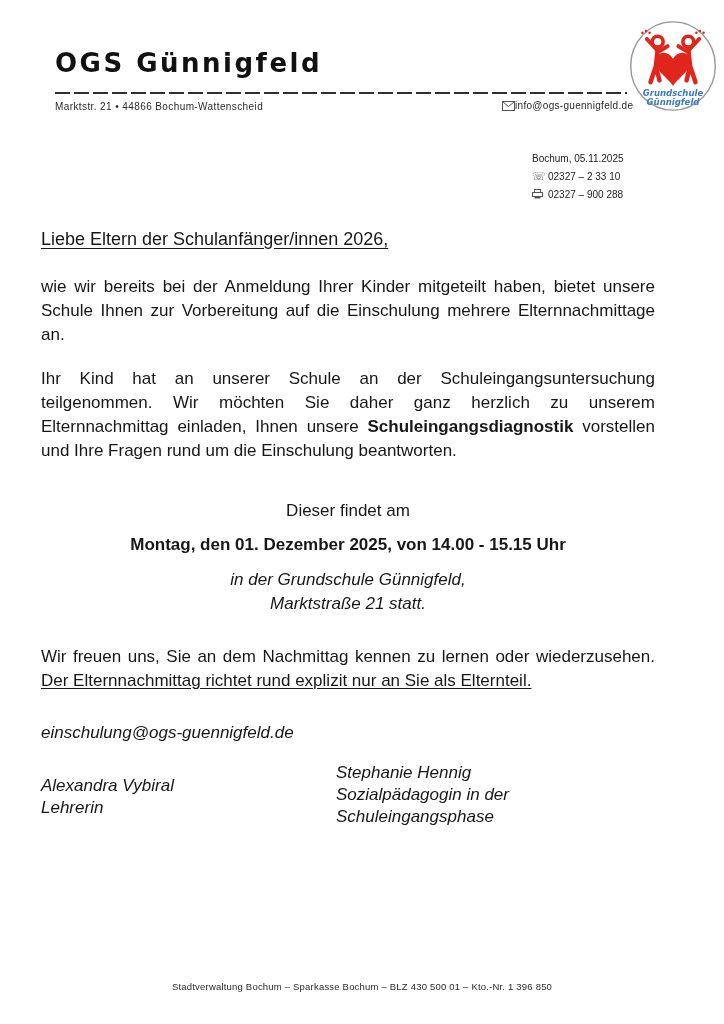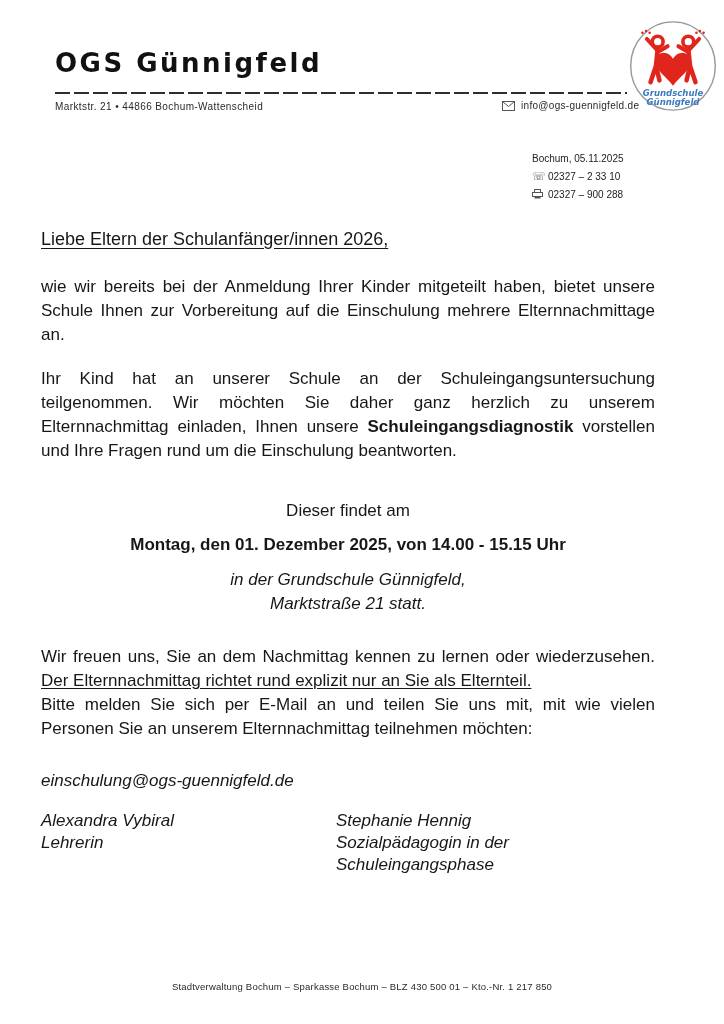--- a/index.html
+++ b/index.html
@@ -23,21 +23,21 @@
   .header-rule{
     position:absolute;left:55px;top:92px;width:572px;height:2px;
     background:repeating-linear-gradient(90deg,#2e2e2e 0 15px,transparent 15px 19px);
   }
   .address-line{
     position:absolute;left:55px;top:101px;
     font-size:10px;letter-spacing:.4px;color:#2a2a2a;
   }
   .email-row{
     position:absolute;left:502px;top:100px;
-    display:flex;align-items:center;gap:6px;
+    display:flex;align-items:center;gap:0;
     font-size:10px;letter-spacing:.3px;color:#2a2a2a;
   }
   .icon{display:inline-flex;align-items:center;justify-content:center;color:#555;}
   .icon svg{display:block;}
 
   
   .logo{position:absolute;left:628px;top:21px;width:90px;height:90px;}
 
   
   .meta-block{
@@ -66,21 +66,21 @@
   .event-intro{margin:0 0 10px 0;}
   .event-datetime{font-weight:700;margin:0 0 11px 0;}
   .event-loc{margin:0;line-height:24px;font-style:italic;}
 
   .para-registration{margin-top:29px;}
   .reg-email{margin-top:28px;font-style:italic;}
   .closing{margin-top:74px;}
 
   .signatures{display:flex;margin-top:17px;font-style:italic;}
   .sig-col{line-height:22px;}
-  .sig-col.left{width:295px;flex:0 0 295px;}
+  .sig-col.left{width:295px;flex:0 0 295px;margin-top:13px;}
   .sig-name{margin:0;}
   .sig-role{margin:0;}
 
   
   .footer-line{
     position:absolute;left:0;right:0;top:981px;
     text-align:center;font-size:9.5px;letter-spacing:.2px;color:#2a2a2a;
   }
 </style>
 </head>
@@ -159,33 +159,33 @@
 
     <p class="para"><span>Ihr Kind hat an unserer Schule an der Schuleingangsuntersuchung teilgenommen. Wir möchten Sie daher ganz herzlich zu unserem Elternnachmittag einladen, Ihnen unsere </span><span class="bold">Schuleingangsdiagnostik</span><span> vorstellen und Ihre Fragen rund um die Einschulung beantworten.</span></p>
 
     <div class="event-block">
       <p class="event-intro">Dieser findet am</p>
       <p class="event-datetime">Montag, den 01. Dezember 2025, von 14.00 - 15.15 Uhr</p>
       <p class="event-loc">in der Grundschule Günnigfeld,</p>
       <p class="event-loc">Marktstraße 21 statt.</p>
     </div>
 
-    <p class="para para-registration"><span>Wir freuen uns, Sie an dem Nachmittag kennen zu lernen oder wiederzusehen. </span><span class="uline">Der Elternnachmittag richtet rund explizit nur an Sie als Elternteil.</span><br><span>Bitte melden Sie sich per E-Mail an und teilen Sie uns mit, mit wie vielen Personen Sie an unserem Elternnachmittag teilnehmen möchten:</span></p>
+    <p class="para para-registration"><span>Wir freuen uns, Sie an dem Nachmittag kennen zu lernen oder wiederzusehen. </span><span class="uline">Der Elternnachmittag richtet rund explizit nur an Sie als Elternteil.</span><br></p>
 
     <p class="reg-email">einschulung@ogs-guennigfeld.de</p>
 
 
     <div class="signatures">
       <div class="sig-col left">
         <p class="sig-name">Alexandra Vybiral</p>
         <p class="sig-role">Lehrerin</p>
       </div>
       <div class="sig-col">
         <p class="sig-name">Stephanie Hennig</p>
         <p class="sig-role">Sozialpädagogin in der Schuleingangsphase</p>
       </div>
     </div>
 
   </div>
 
-  <div class="footer-line">Stadtverwaltung Bochum – Sparkasse Bochum – BLZ 430 500 01 – Kto.-Nr. 1 217 850</div>
+  <div class="footer-line">Stadtverwaltung Bochum – Sparkasse Bochum – BLZ 430 500 01 – Kto.-Nr. 1 396 850</div>
 
 </div>
 
 </body></html>

